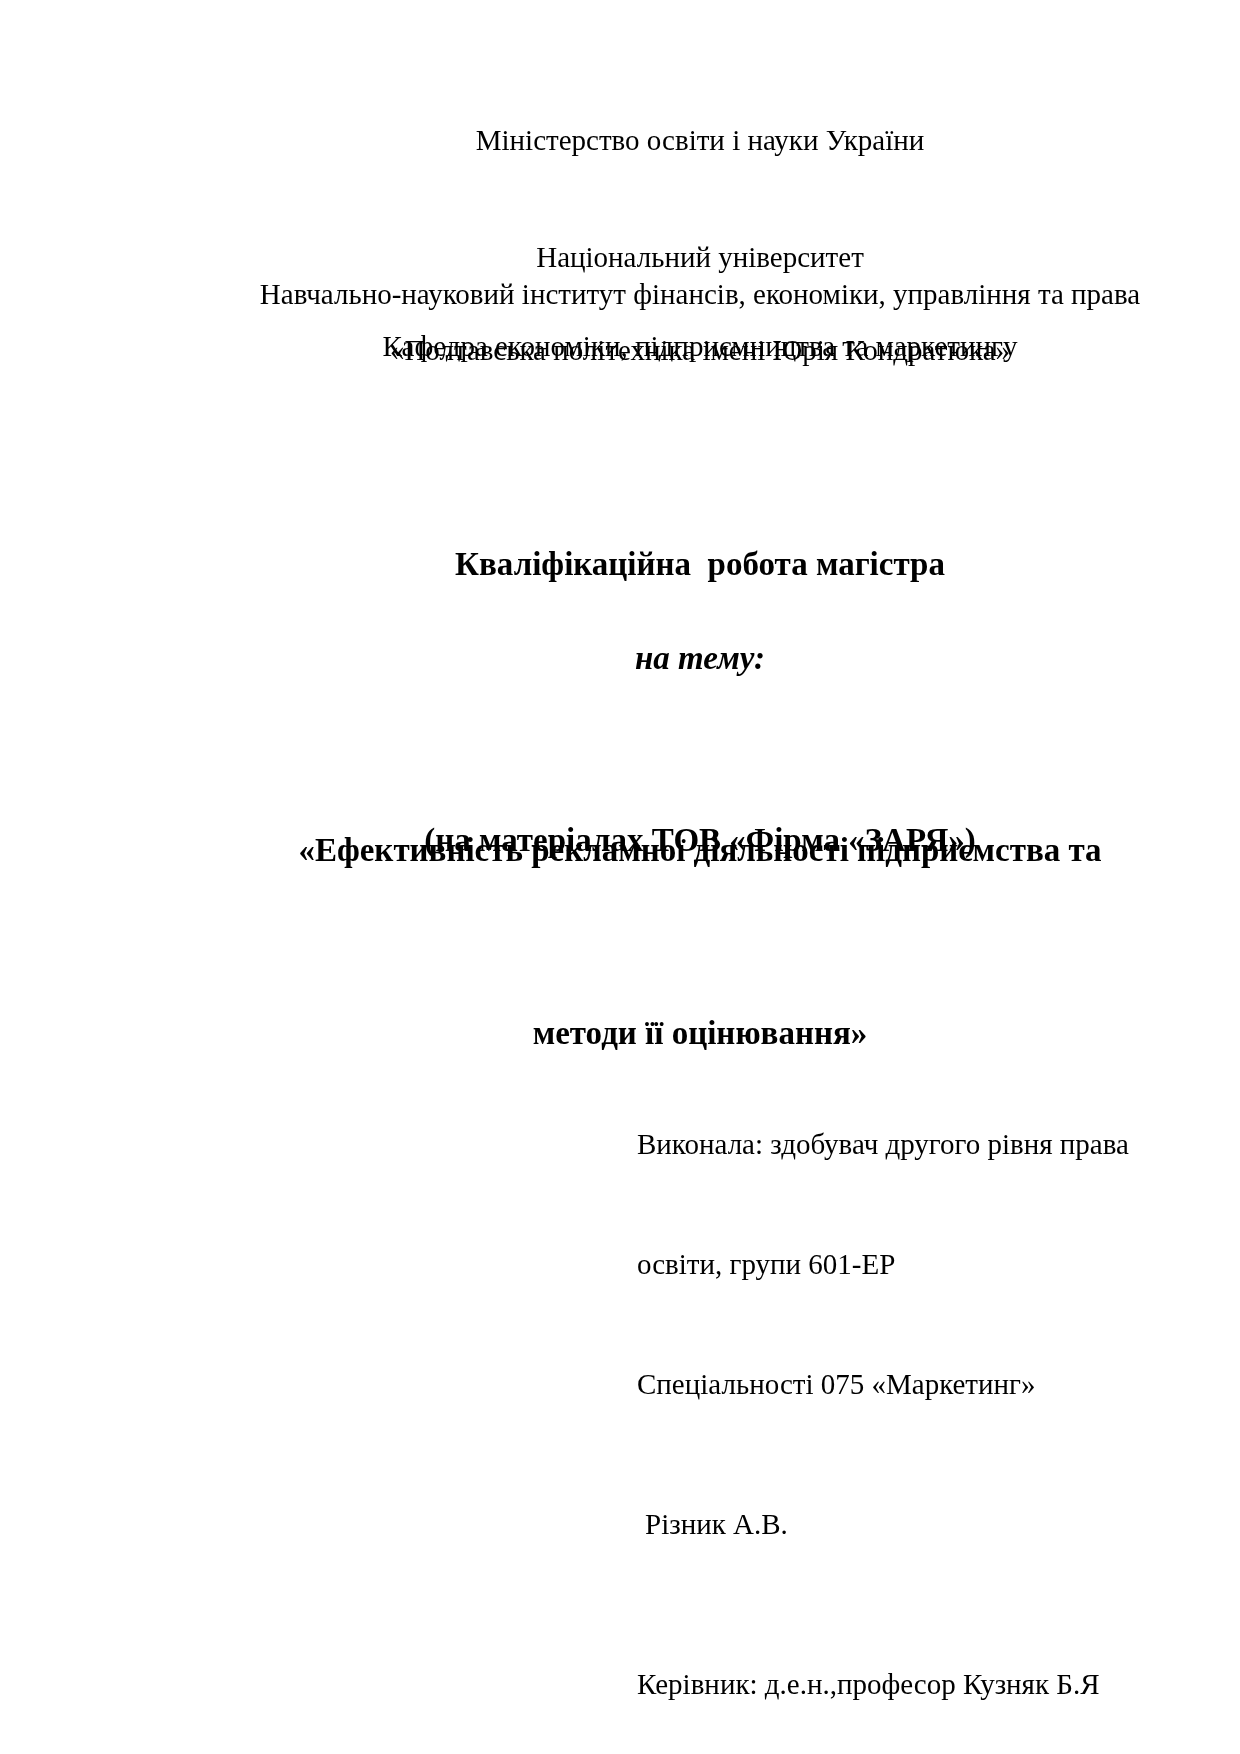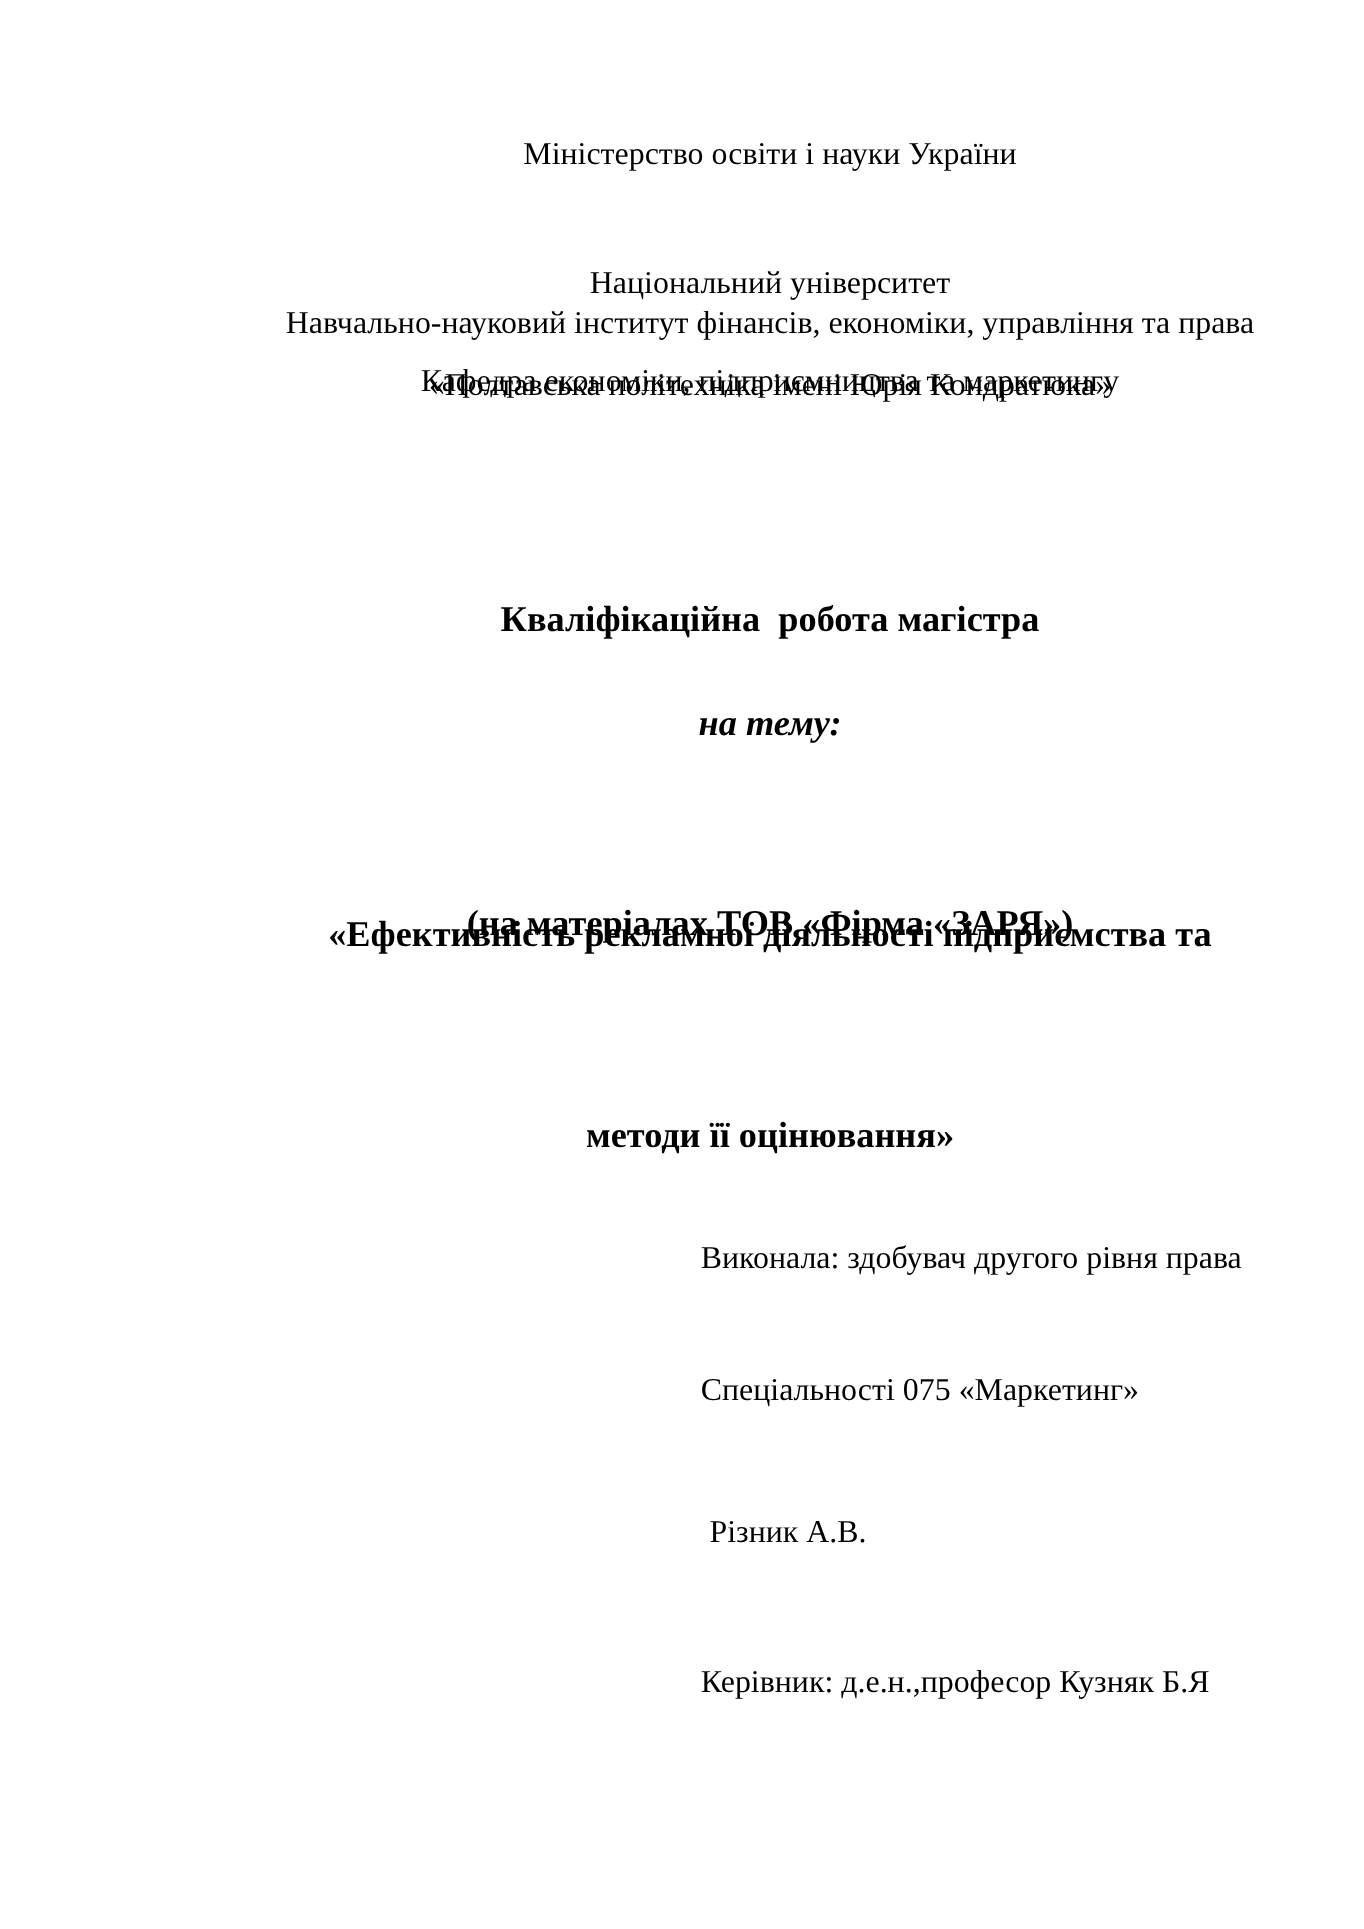--- a/index.html
+++ b/index.html
@@ -46,25 +46,25 @@
     position: absolute;
     left: 637px;
     top: 1044px;
     width: 540px;
     font-size: 29px;
     line-height: 40px;
     text-align: left;
     white-space: pre-wrap;
   }
   .credits .author {
-    margin-top: 9px;
+    margin-top: 20px;
     padding-left: 8px;
   }
   .credits .supervisor {
-    margin-top: 16px;
+    margin-top: 40px;
   }
   .footer-col {
     position: absolute;
     left: 130px;
     width: 1090px;
     top: 1538px;
     text-align: center;
   }
 </style>
 </head>
@@ -89,20 +89,21 @@
 
   <div class="center-col bold-big topic-lines" style="top:698px;">
     <div>«Ефективність рекламної діяльності підприємства та</div>
     <div>методи її оцінювання»</div>
   </div>
 
   <div class="center-col bold-big" style="top:820px;">(на матеріалах ТОВ «Фірма «ЗАРЯ»)</div>
 
   <div class="credits">
     <div>Виконала: здобувач другого рівня права</div>
+    <div>освіти, групи 601-ЕР</div>
     <div>Спеціальності 075 «Маркетинг»</div>
     <div class="author">Різник А.В.</div>
     <div class="supervisor">Керівник: д.е.н.,професор Кузняк Б.Я</div>
     
   </div>
 
 
 </div>
 
 </body></html>

